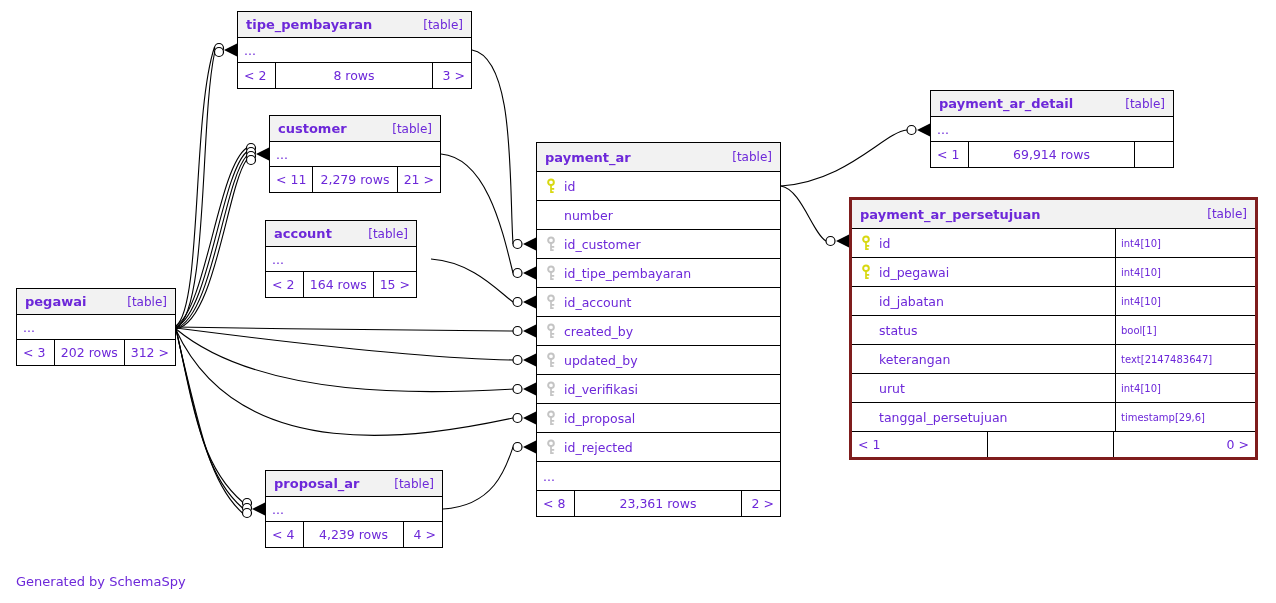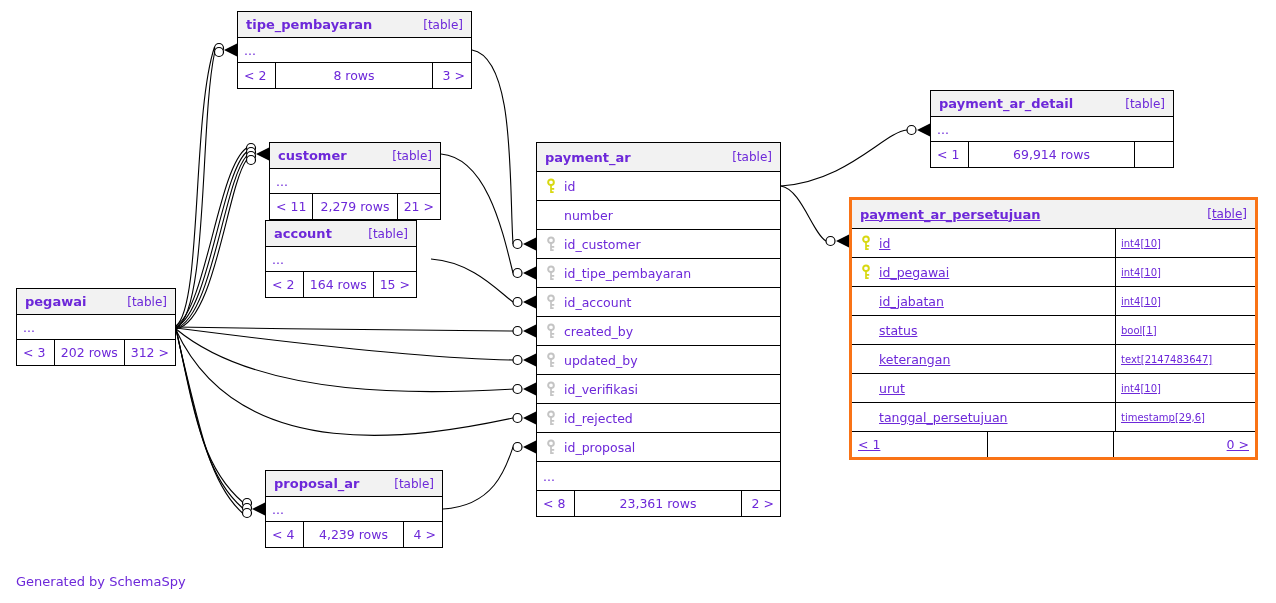--- a/index.html
+++ b/index.html
@@ -6,21 +6,21 @@
   #diagram{
     position:relative;width:1276px;height:603px;overflow:hidden;
     font-family:"DejaVu Sans","Liberation Sans",sans-serif;color:#6d28d9;
   }
   #rel-svg{position:absolute;left:0;top:0;z-index:1;}
   #tables-layer{position:absolute;left:0;top:0;width:100%;height:100%;z-index:2;pointer-events:none;}
   .tbl{
     position:absolute;background:#fff;border:1px solid #000;box-sizing:border-box;
     pointer-events:auto;
   }
-  .tbl.bold{border:3px solid #f97316;text-decoration:underline;}
+  .tbl.bold{border:3px solid #7f1d1d;}
   .thead{
     height:26px;background:var(--header-bg,#f2f2f2);border-bottom:1px solid #000;
     display:flex;justify-content:space-between;align-items:center;padding:0 8px;box-sizing:border-box;
   }
   .tbl.big .thead{height:29px;}
   .tname{font-weight:bold;font-size:13px;}
   .ttag{font-size:12px;}
   .trow{
     height:26px;border-bottom:1px solid #000;display:flex;align-items:stretch;box-sizing:border-box;
     font-size:12.5px;background:#fff;
@@ -132,21 +132,21 @@
           <span class="namecell">
             <span>...</span>
           </span>
         </div>
         <div class="tfoot">
           <span class="f-left">&lt; 2</span>
           <span class="f-mid">8 rows</span>
           <span class="f-right">3 &gt;</span>
         </div>
       </div>
-      <div class="tbl" style="left: 269px; top: 115px; width: 172px; margin-top: 27px;">
+      <div class="tbl" style="left: 269px; top: 115px; width: 172px;">
         <div class="thead">
           <span class="tname">customer</span>
           <span class="ttag">[table]</span>
         </div>
         <div class="trow ellipsis-row">
           <span class="namecell">
             <span>...</span>
           </span>
         </div>
         <div class="tfoot">
@@ -292,32 +292,32 @@
           </span>
         </div>
         <div class="trow">
           <span class="namecell">
             <span class="keyicon key-fk">
               <svg viewBox="0 0 12 18" width="12" height="17">
                 <circle cx="6" cy="4.5" r="3" fill="none" stroke="currentColor" stroke-width="2.1"></circle>
                 <path d="M6 7.5 V16 M6 11.5 H9.4 M6 15 H8.8" fill="none" stroke="currentColor" stroke-width="1.8"></path>
               </svg>
             </span>
+            <span>id_proposal</span>
+          </span>
+        </div>
+        <div class="trow">
+          <span class="namecell">
+            <span class="keyicon key-fk">
+              <svg viewBox="0 0 12 18" width="12" height="17">
+                <circle cx="6" cy="4.5" r="3" fill="none" stroke="currentColor" stroke-width="2.1"></circle>
+                <path d="M6 7.5 V16 M6 11.5 H9.4 M6 15 H8.8" fill="none" stroke="currentColor" stroke-width="1.8"></path>
+              </svg>
+            </span>
             <span>id_rejected</span>
-          </span>
-        </div>
-        <div class="trow">
-          <span class="namecell">
-            <span class="keyicon key-fk">
-              <svg viewBox="0 0 12 18" width="12" height="17">
-                <circle cx="6" cy="4.5" r="3" fill="none" stroke="currentColor" stroke-width="2.1"></circle>
-                <path d="M6 7.5 V16 M6 11.5 H9.4 M6 15 H8.8" fill="none" stroke="currentColor" stroke-width="1.8"></path>
-              </svg>
-            </span>
-            <span>id_proposal</span>
           </span>
         </div>
         <div class="trow ellipsis-row">
           <span class="namecell">
             <span>...</span>
           </span>
         </div>
         <div class="tfoot">
           <span class="f-left">&lt; 8</span>
           <span class="f-mid">23,361 rows</span>

